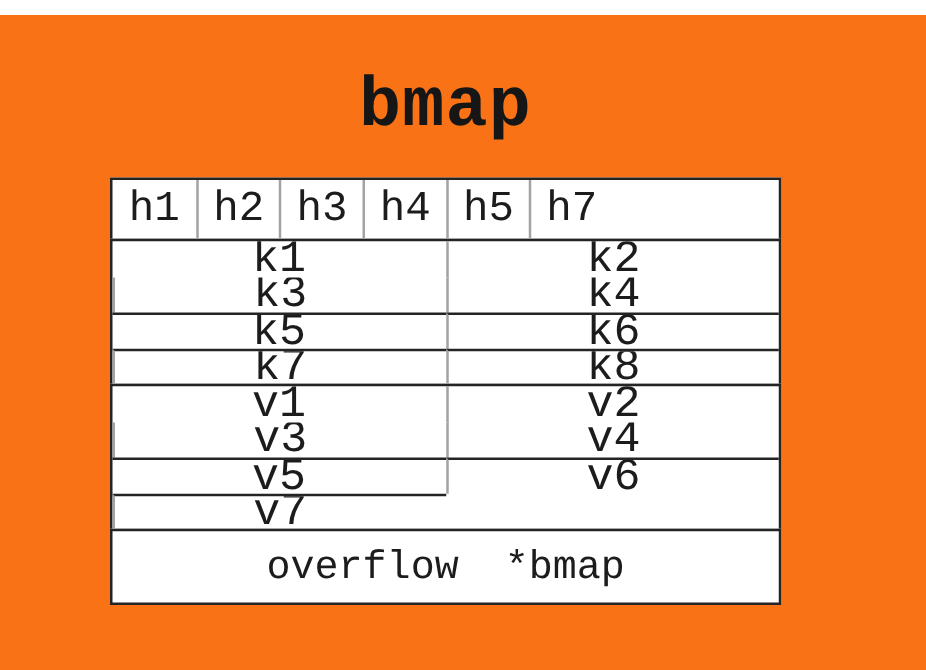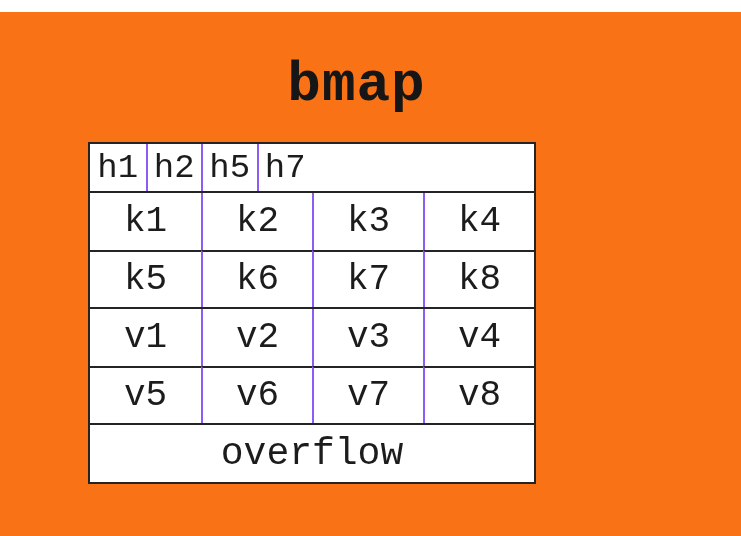--- a/index.html
+++ b/index.html
@@ -26,72 +26,74 @@
     font-size: 56px;
     line-height: 1.2;
     font-weight: 600;
     letter-spacing: 1px;
     color: #161616;
   }
   .bucket {
     position: absolute;
     top: 130px;
     left: 88px;
-    width: 448px;
+    width: 537px;
   }
   .block {
     border: 2px solid #242424;
     background: #ffffff;
     display: grid;
     box-sizing: border-box;
     margin-top: -2px;
   }
   .block.first { margin-top: 0; }
   .header-block {
     grid-template-columns: repeat(8, 1fr);
     height: 51px;
   }
   .keys-block, .values-block {
-    grid-template-columns: repeat(4, 1fr);
+    grid-template-columns: repeat(2, 1fr);
     height: 118px;
     grid-auto-rows: 1fr;
   }
   .overflow-block {
     grid-template-columns: 1fr;
     height: 61px;
   }
   .cell {
     display: flex;
     align-items: center;
     justify-content: center;
     font-size: 36px;
-    border-left: 2px solid #8b5cf6;
+    border-left: 2px solid #a3a3a3;
     overflow: hidden;
   }
   .header-block .cell { font-size: 34px; }
   .header-block .cell:nth-child(1) { border-left: none; }
   .keys-block .cell:nth-child(4n+1),
   .values-block .cell:nth-child(4n+1) { border-left: none; }
   .keys-block .cell:nth-child(n+5),
   .values-block .cell:nth-child(n+5) { border-top: 2px solid #242424; }
-  .overflow-block .cell { border-left: none; font-size: 38px; }
+  .overflow-block .cell { border-left: none; font-size: 32px; }
   .type-gap { margin-left: 1.15em; }
 </style>
 </head>
 <body>
 
 <div class="canvas">
 
   <div class="title">bmap</div>
 
   <div class="bucket">
 
     <div class="block header-block first">
       <div class="cell">h1</div>
       <div class="cell">h2</div>
+      <div class="cell">h3</div>
+      <div class="cell">h4</div>
       <div class="cell">h5</div>
       <div class="cell">h7</div>
     </div>
 
     <div class="block keys-block">
       <div class="cell">k1</div>
       <div class="cell">k2</div>
       <div class="cell">k3</div>
       <div class="cell">k4</div>
       <div class="cell">k5</div>
@@ -101,23 +103,23 @@
     </div>
 
     <div class="block values-block">
       <div class="cell">v1</div>
       <div class="cell">v2</div>
       <div class="cell">v3</div>
       <div class="cell">v4</div>
       <div class="cell">v5</div>
       <div class="cell">v6</div>
       <div class="cell">v7</div>
-      <div class="cell">v8</div>
     </div>
 
     <div class="block overflow-block">
       <div class="cell">
         <span>overflow</span>
+        <span class="type-gap">*bmap</span>
       </div>
     </div>
 
   </div>
 </div>
 
 </body></html>

